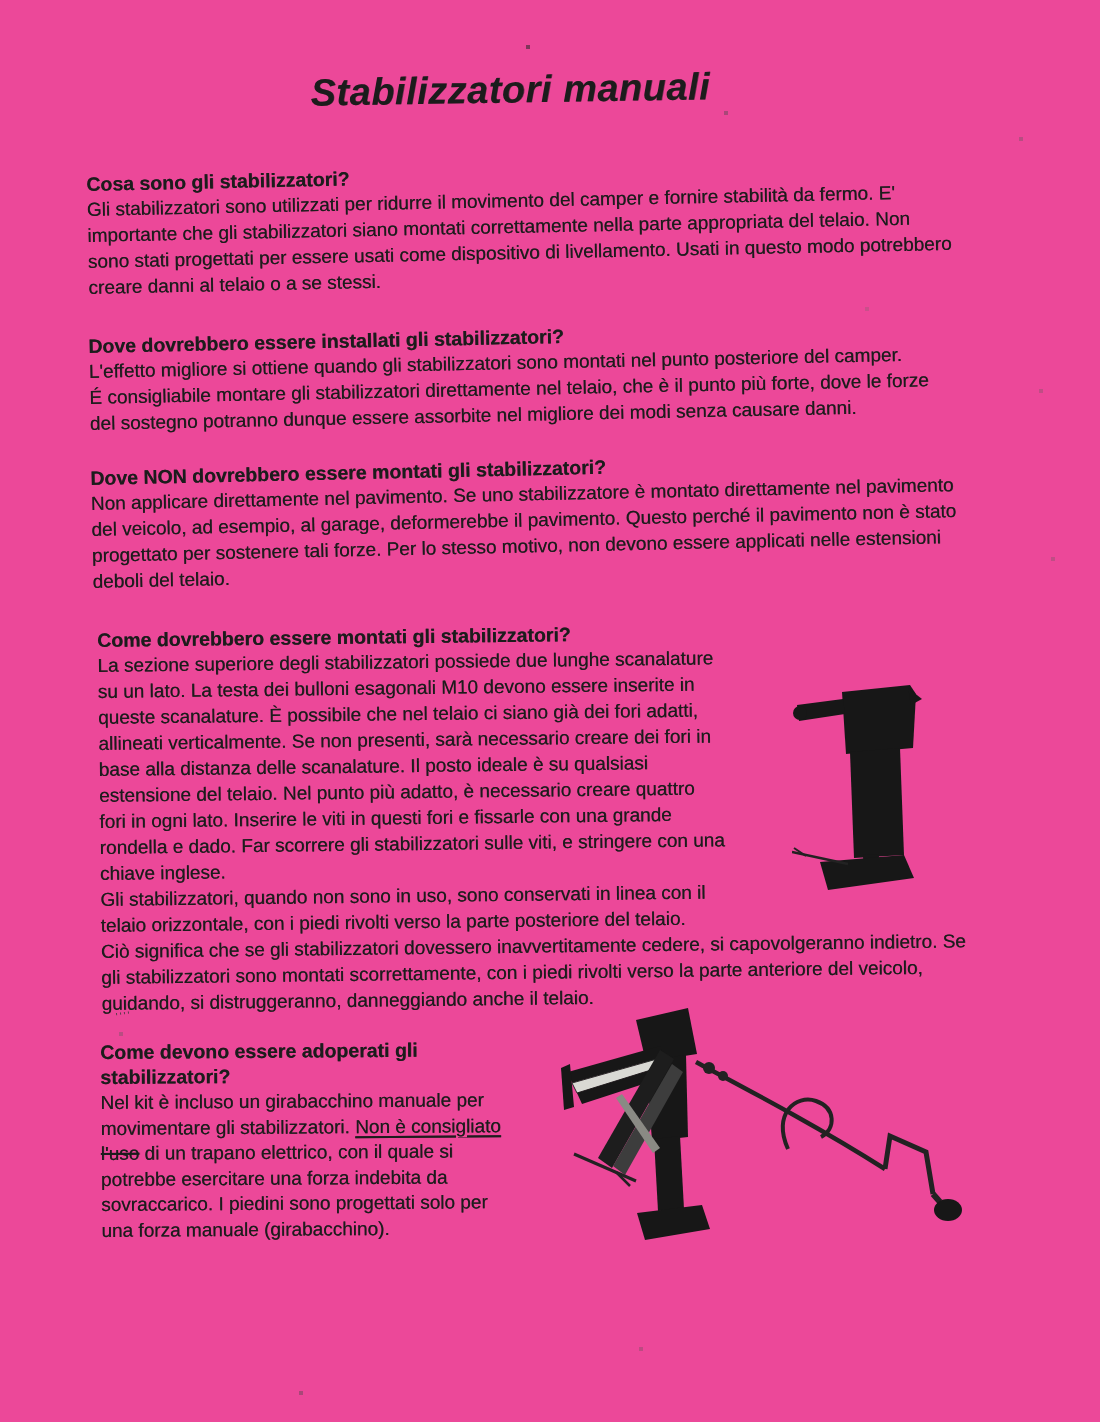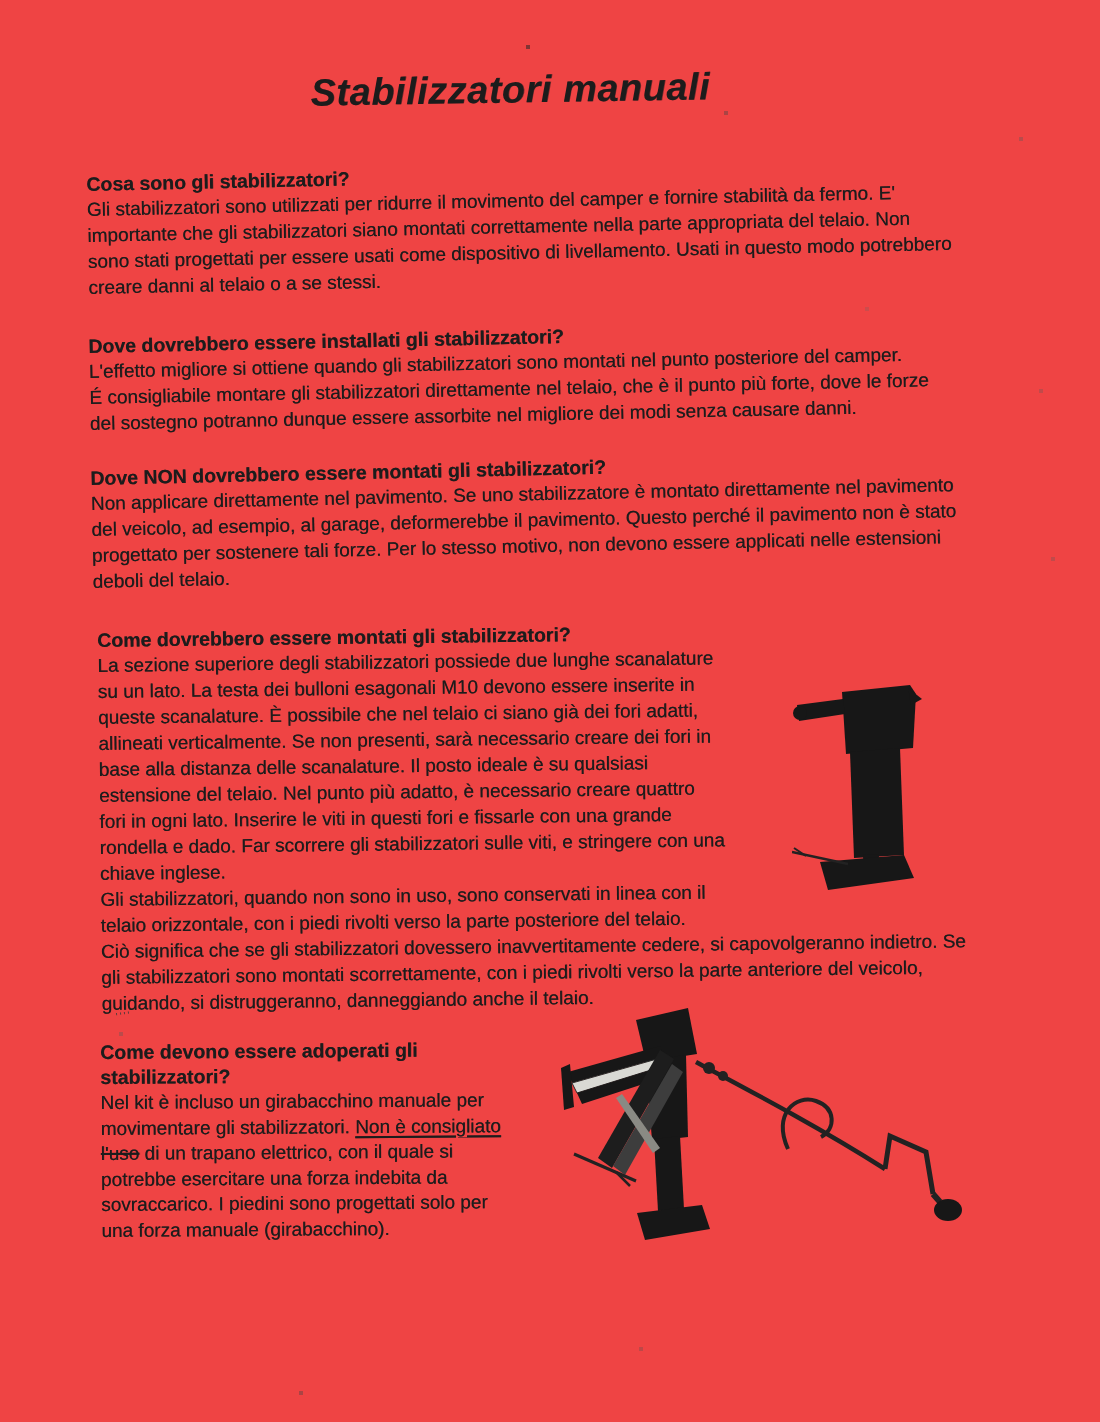--- a/index.html
+++ b/index.html
@@ -1,17 +1,17 @@
 <!DOCTYPE html>
 <html><head>
 <meta charset="utf-8">
 <style>
   html,body{margin:0;padding:0;background:#fdfdfc;}
   .page{
-    position:relative;width:1100px;height:1422px;background:#ef4444;overflow:hidden;
+    position:relative;width:1100px;height:1422px;background:#ec4899;overflow:hidden;
     font-family:"Liberation Sans",sans-serif;color:#1c1c1c;
   }
   .title{
     position:absolute;top:72px;left:290px;width:440px;text-align:center;
     font-size:38px;font-weight:700;font-style:italic;letter-spacing:.5px;
     transform:rotate(-0.9deg);transform-origin:0 0;
     text-shadow:.6px 0 0 rgba(25,25,25,.55);
   }
   .sec{
     position:absolute;font-size:19px;line-height:26px;transform-origin:0 0;

